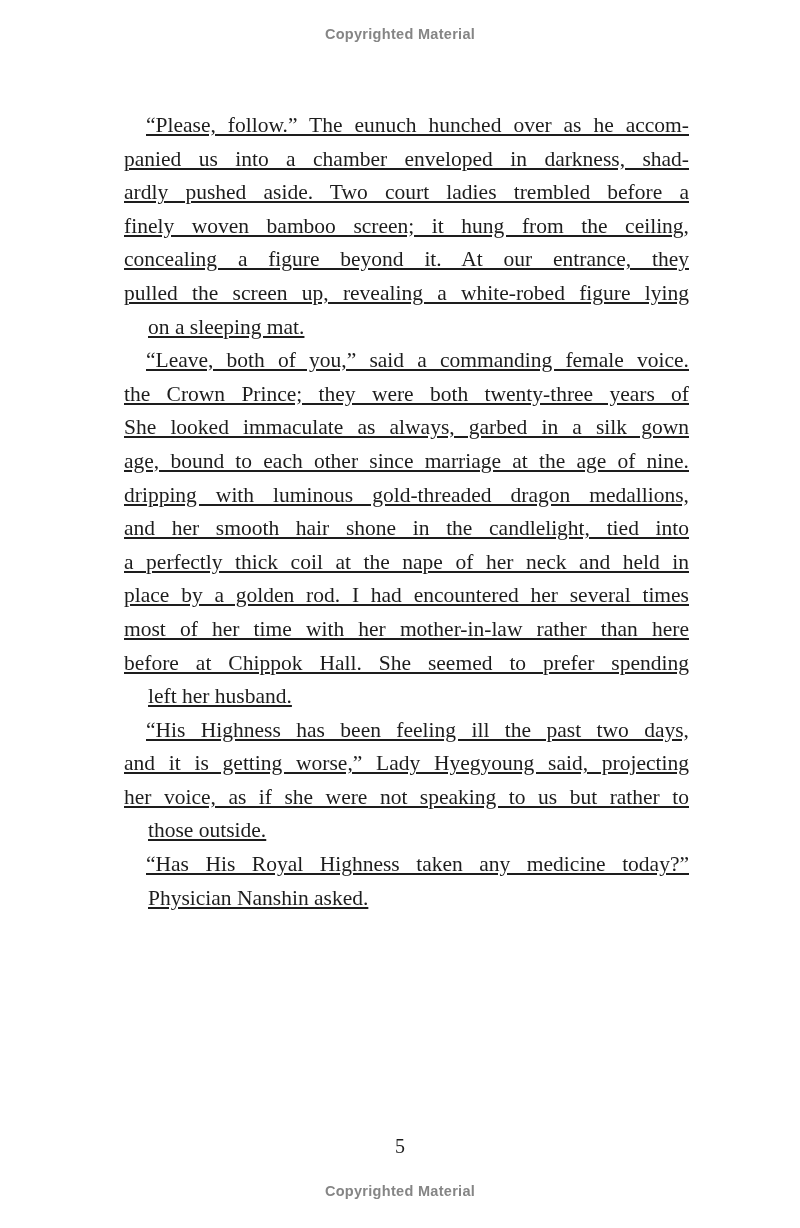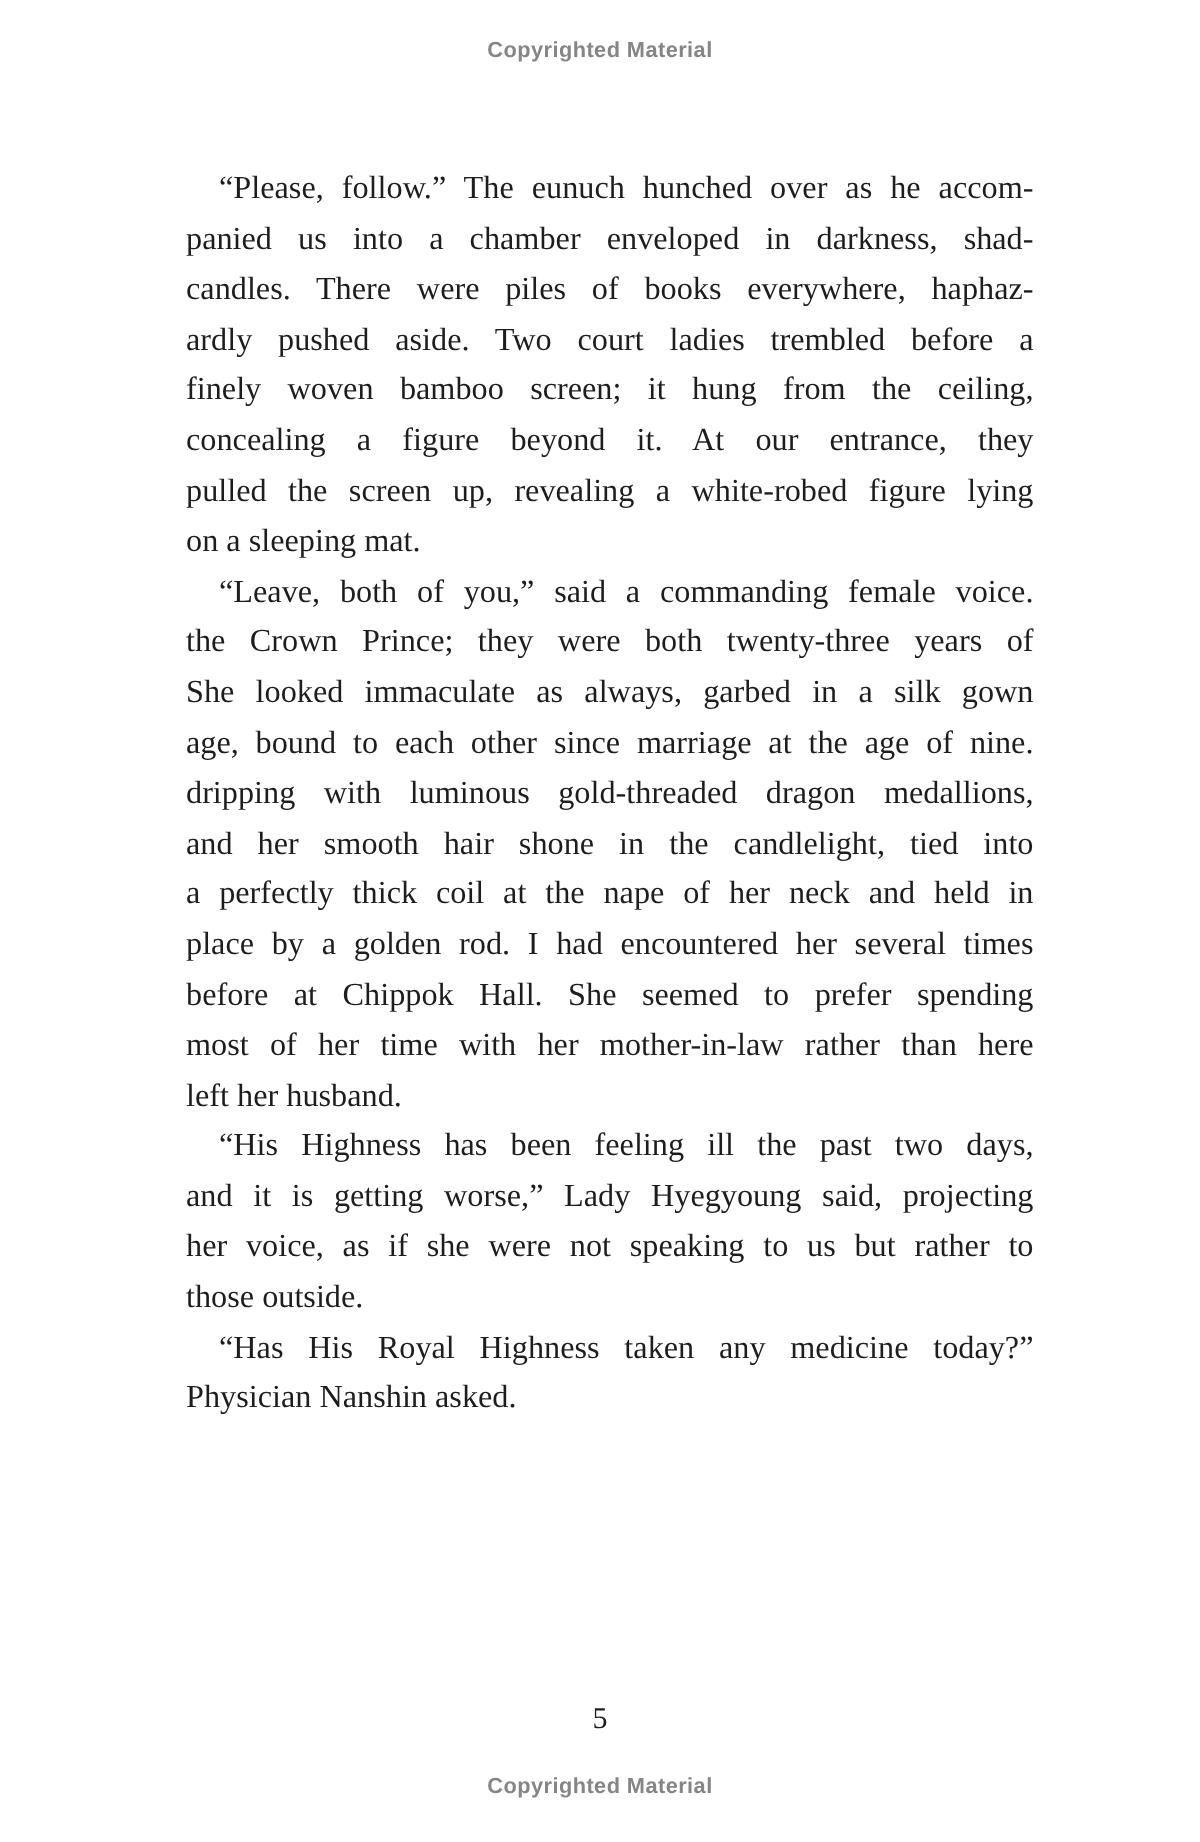--- a/index.html
+++ b/index.html
@@ -29,30 +29,31 @@
     letter-spacing: 0.3px;
     color: var(--notice);
   }
   .notice.top { top: 26px; }
   .notice.bottom { top: 1183px; }
   .text-block {
     position: absolute;
     top: 109px;
     left: 124px;
     width: 565px;
+    text-decoration: underline;
   }
   .line {
     font-size: 21.5px;
     line-height: 33.6px;
     text-align: justify;
     text-align-last: justify;
     color: var(--ink);
   }
   .line.first { text-indent: 22px; }
-  .line.last { text-align-last: left; }
+  .line.last { text-align-last: left; margin-left: 24px; }
   .page-number {
     position: absolute;
     left: 0;
     right: 0;
     top: 1134px;
     text-align: center;
     font-size: 20px;
     line-height: 24px;
     color: var(--ink);
     font-family: "Liberation Serif", serif;
@@ -61,40 +62,39 @@
 </head>
 <body>
 
 <div class="page">
   <div class="notice top">Copyrighted Material</div>
 
   <main class="text-block" id="text-block">
       <div class="paragraph">
         <div class="line first">“Please, follow.” The eunuch hunched over as he accom-</div>
         <div class="line">panied us into a chamber enveloped in darkness, shad-</div>
-        <div class="line">candles. There were piles of books everywhere, haphaz-</div>
         <div class="line">ardly pushed aside. Two court ladies trembled before a</div>
         <div class="line">finely woven bamboo screen; it hung from the ceiling,</div>
         <div class="line">concealing a figure beyond it. At our entrance, they</div>
         <div class="line">pulled the screen up, revealing a white-robed figure lying</div>
         <div class="line last">on a sleeping mat.</div>
       </div>
       <div class="paragraph">
         <div class="line first">“Leave, both of you,” said a commanding female voice.</div>
       </div>
       <div class="paragraph">
         <div class="line">the Crown Prince; they were both twenty-three years of</div>
         <div class="line">She looked immaculate as always, garbed in a silk gown</div>
         <div class="line">age, bound to each other since marriage at the age of nine.</div>
         <div class="line">dripping with luminous gold-threaded dragon medallions,</div>
         <div class="line">and her smooth hair shone in the candlelight, tied into</div>
         <div class="line">a perfectly thick coil at the nape of her neck and held in</div>
         <div class="line">place by a golden rod. I had encountered her several times</div>
+        <div class="line">most of her time with her mother-in-law rather than here</div>
         <div class="line">before at Chippok Hall. She seemed to prefer spending</div>
-        <div class="line">most of her time with her mother-in-law rather than here</div>
         <div class="line last">left her husband.</div>
       </div>
       <div class="paragraph">
         <div class="line first">“His Highness has been feeling ill the past two days,</div>
         <div class="line">and it is getting worse,” Lady Hyegyoung said, projecting</div>
         <div class="line">her voice, as if she were not speaking to us but rather to</div>
         <div class="line last">those outside.</div>
       </div>
       <div class="paragraph">
         <div class="line first">“Has His Royal Highness taken any medicine today?”</div>

